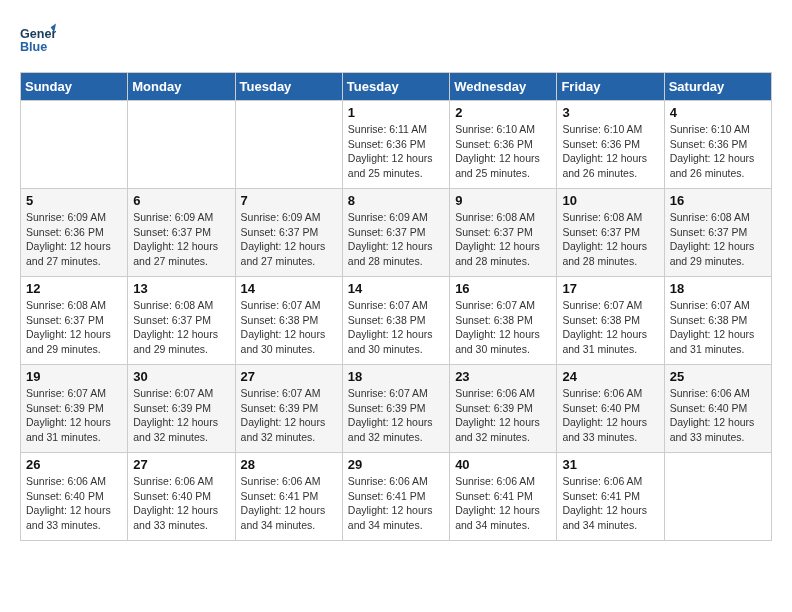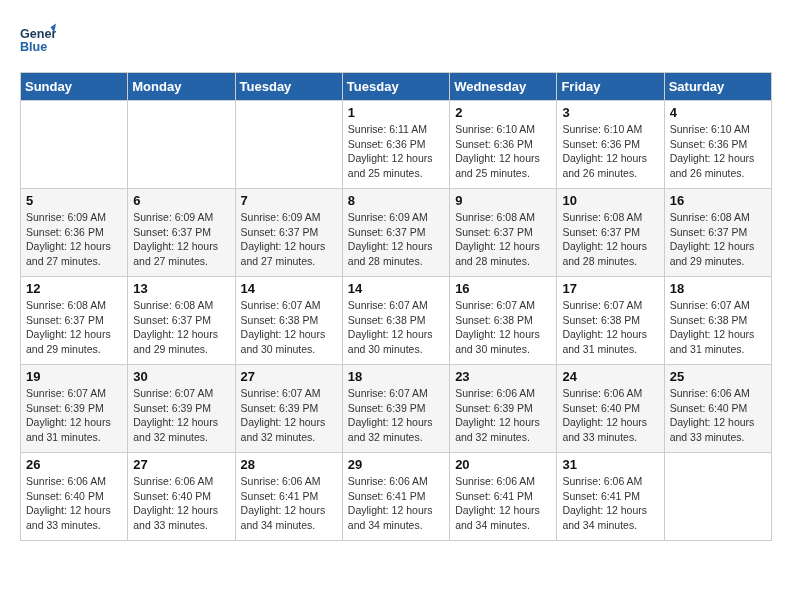--- a/index.html
+++ b/index.html
@@ -288,21 +288,21 @@
 Sunset: 6:41 PM
 Daylight: 12 hours and 34 minutes.</div>
         </td>
         <td>
           <div class="day-number">29</div>
           <div class="day-info" style="white-space: pre-line;">Sunrise: 6:06 AM
 Sunset: 6:41 PM
 Daylight: 12 hours and 34 minutes.</div>
         </td>
         <td>
-          <div class="day-number">20</div>
+          <div class="day-number">40</div>
           <div class="day-info" style="white-space: pre-line;">Sunrise: 6:06 AM
 Sunset: 6:41 PM
 Daylight: 12 hours and 34 minutes.</div>
         </td>
         <td>
           <div class="day-number">31</div>
           <div class="day-info" style="white-space: pre-line;">Sunrise: 6:06 AM
 Sunset: 6:41 PM
 Daylight: 12 hours and 34 minutes.</div>
         </td>

